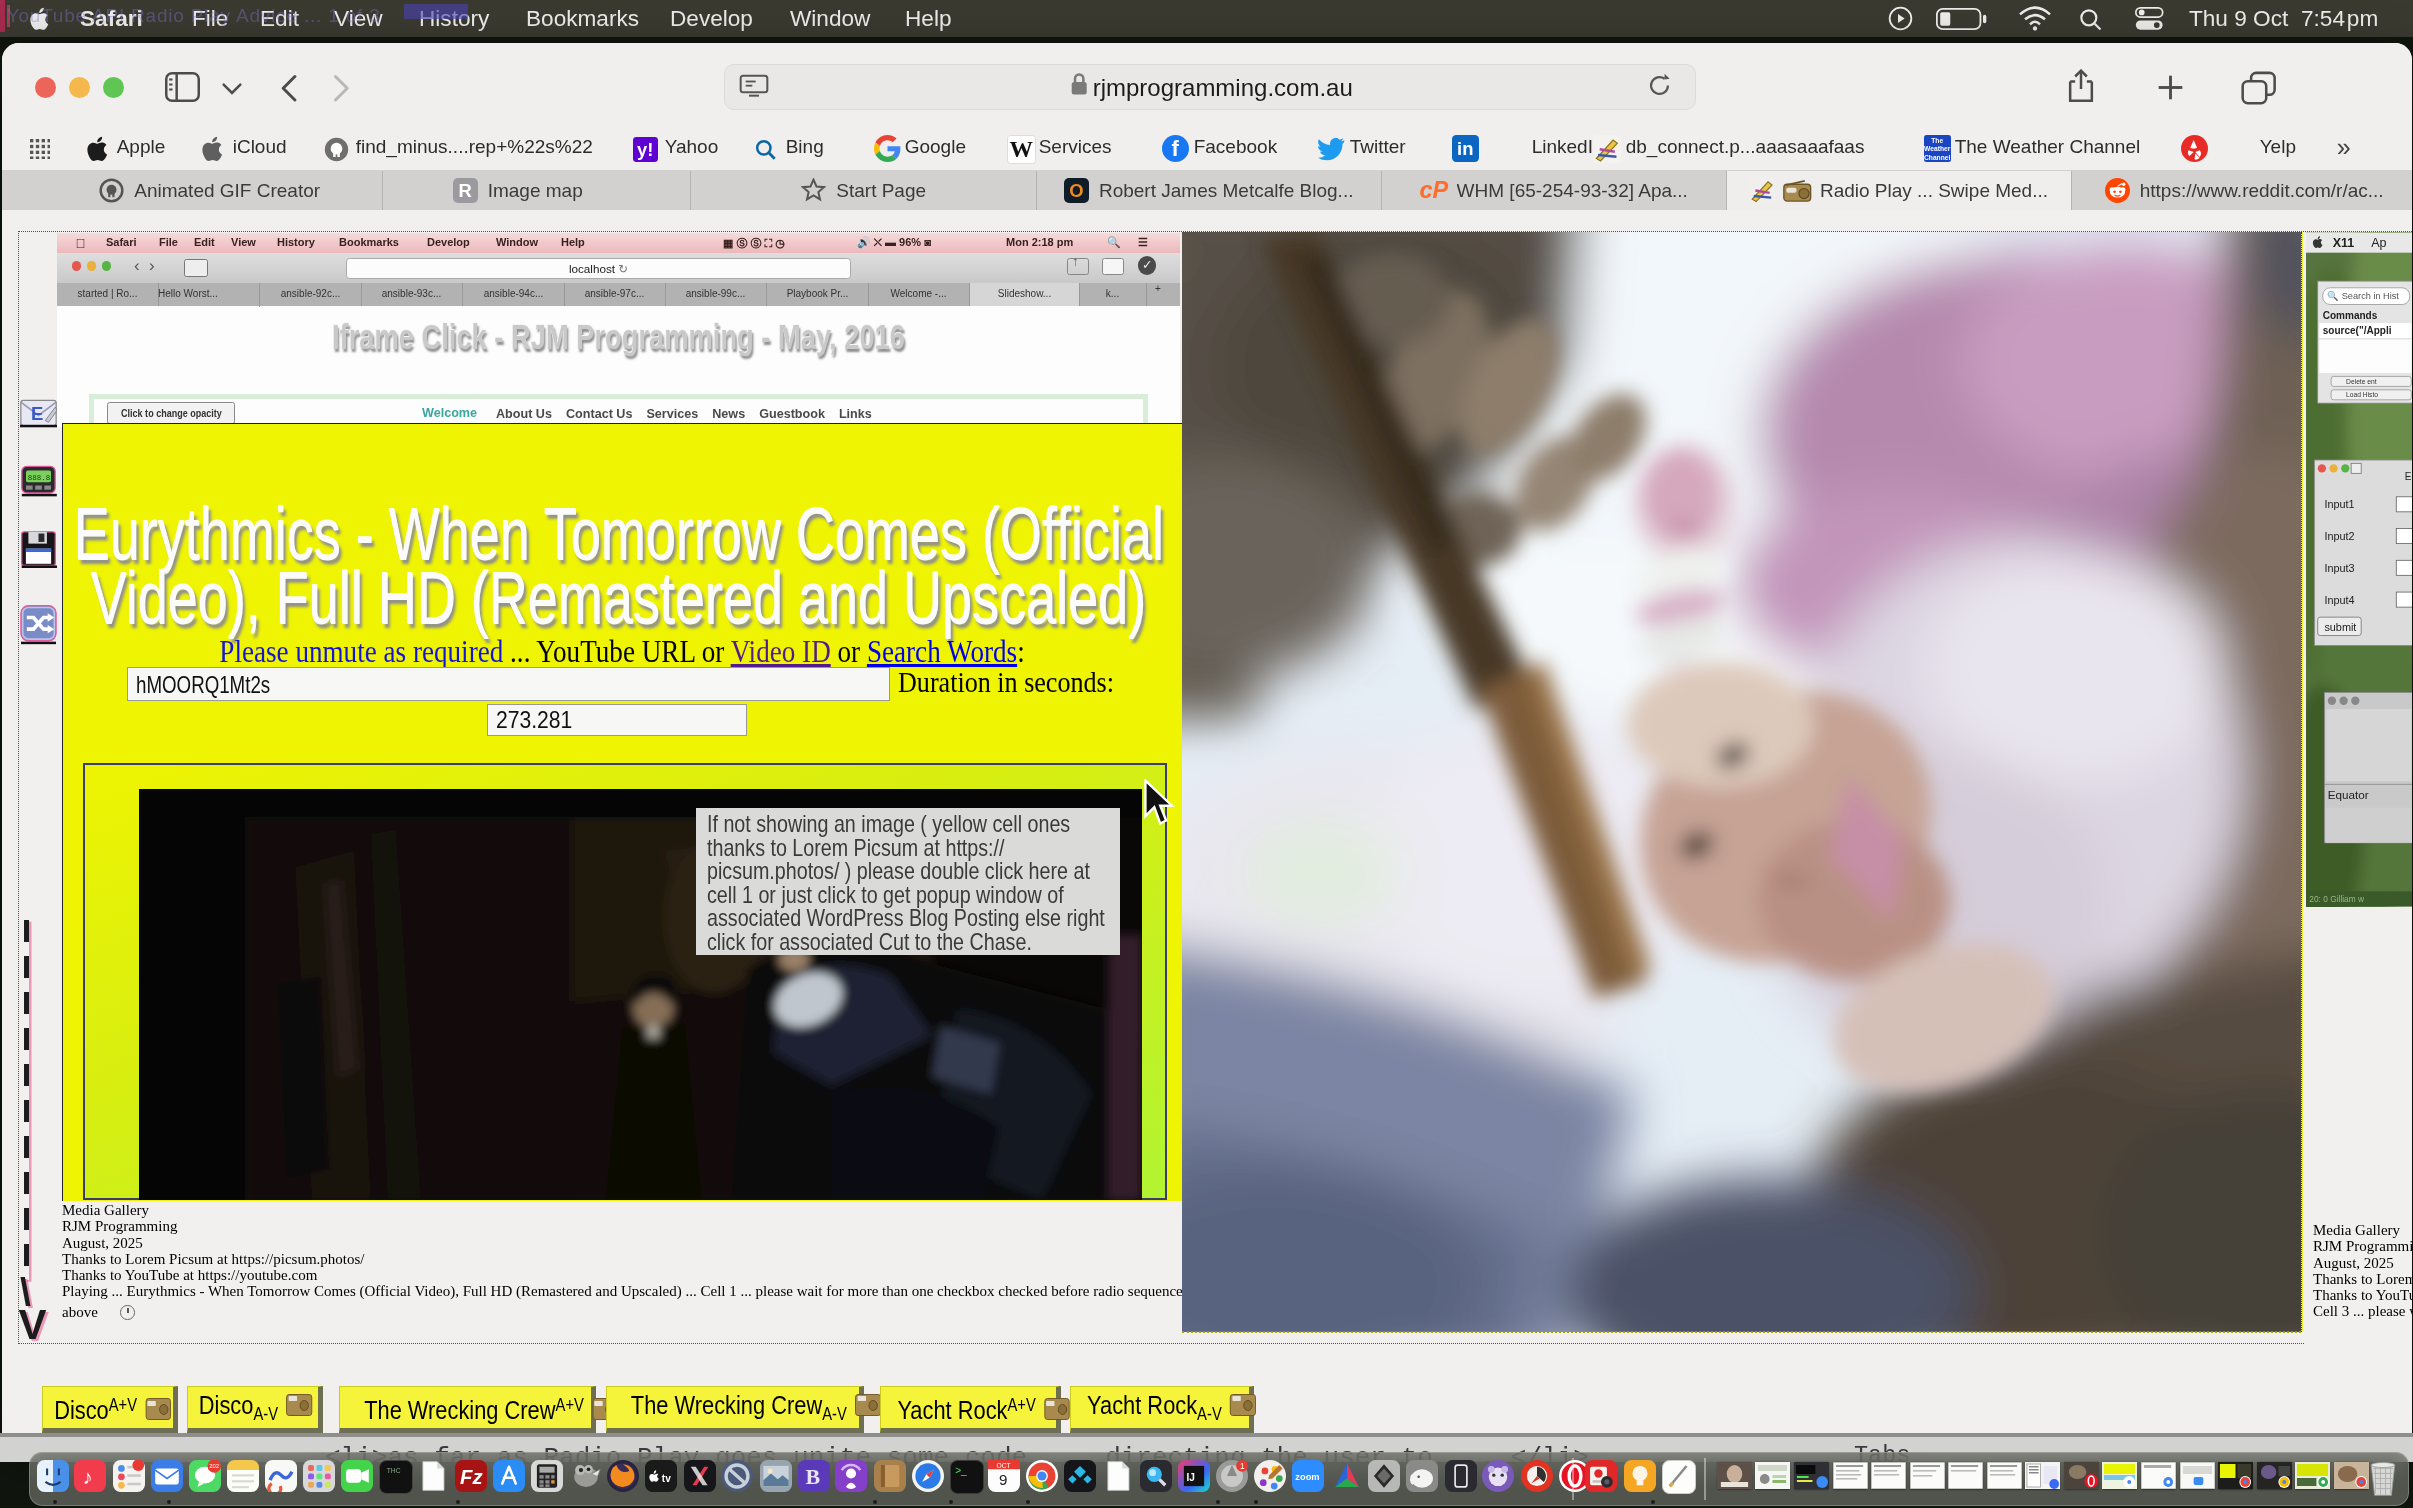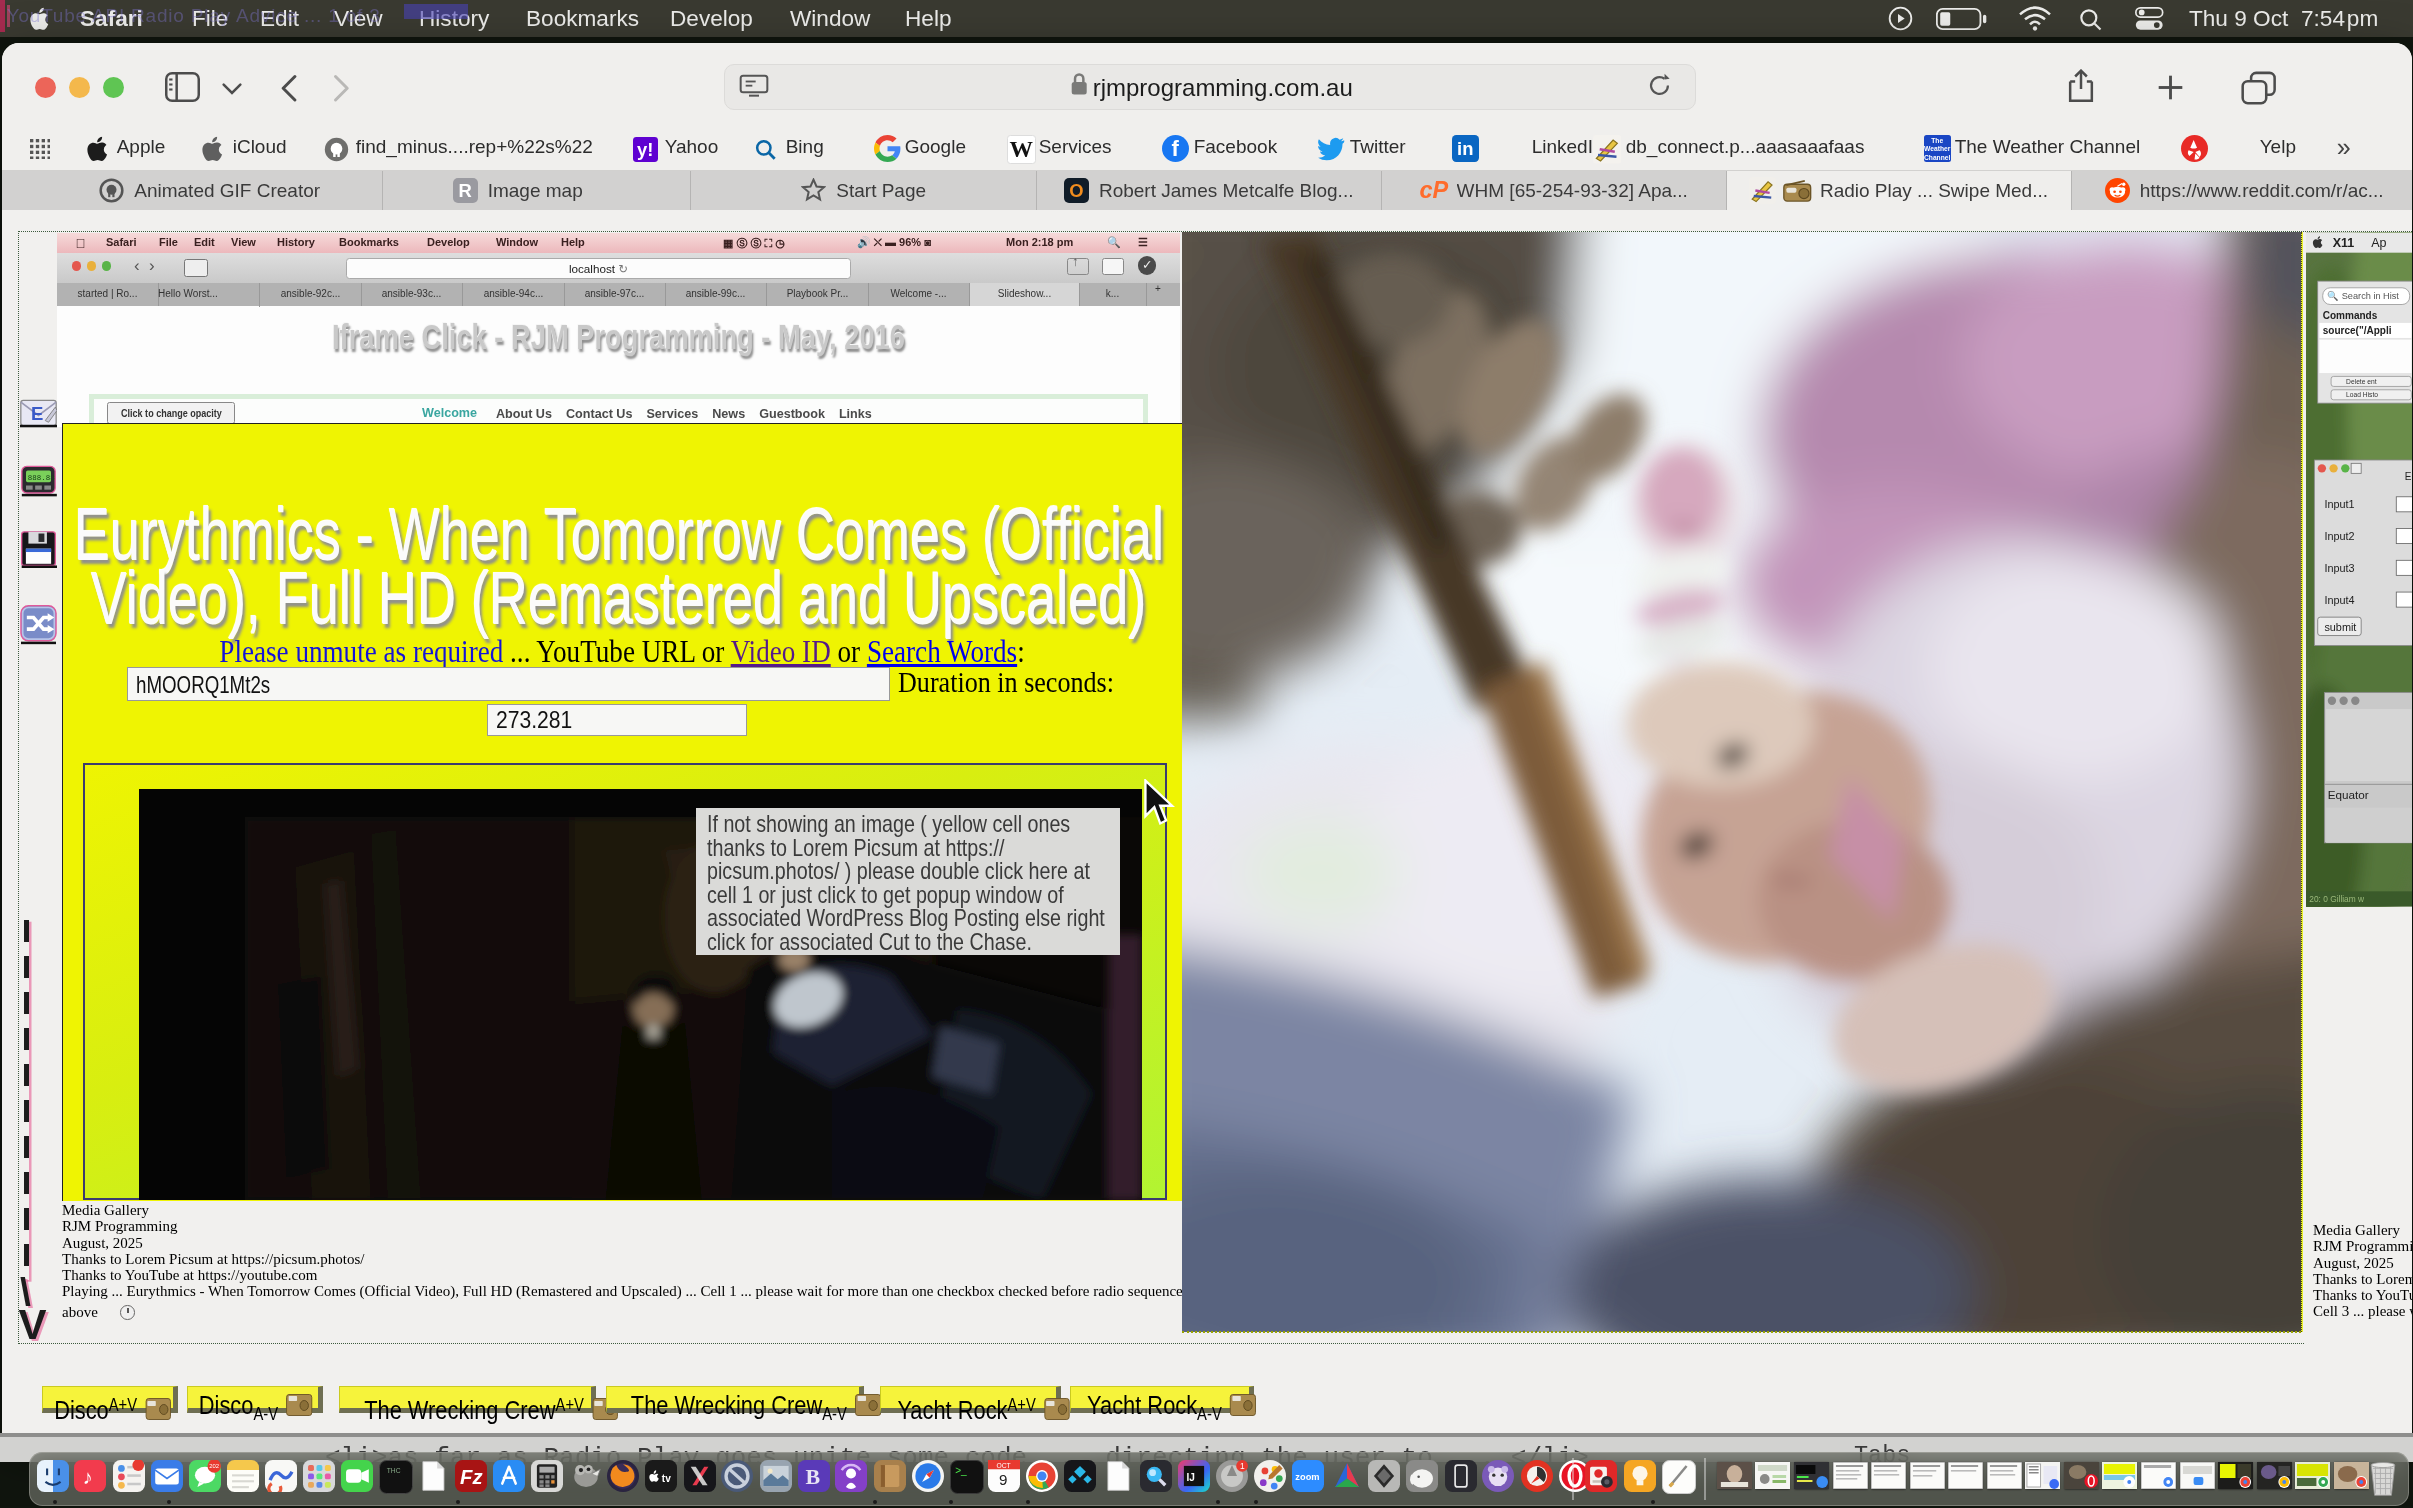--- a/index.html
+++ b/index.html
@@ -19,21 +19,21 @@
 #tabbar{position:absolute;left:1.7px;top:171px;width:2410px;height:39px;background:#d2d1d0;font-size:19px;color:#3a3a3a;}
 .tab{position:absolute;top:0;height:39px;border-right:0.8px solid #b5b4b3;display:flex;align-items:center;justify-content:center;white-space:nowrap;overflow:hidden;}
 
 #viewport{position:absolute;left:1.7px;top:210px;width:2410px;height:1226px;background:#f1f0ee;overflow:hidden;}
 
 #page{position:absolute;left:-1.7px;top:-210px;width:2413px;height:1508px;}
 .ser{font-family:"Liberation Serif",serif;}
 .mono{font-family:"Liberation Mono",monospace;}
 
 #btnrow{position:absolute;left:0;top:1386px;width:2413px;height:50px;}
-.ybtn{position:absolute;top:0;height:27px;background:#f6f33b;border:1.7px solid #caca20;border-right:5px solid #6e6e52;border-bottom:5.9px solid #6e6e52;box-sizing:border-box;font-size:26px;color:#000;text-align:center;line-height:37px;white-space:nowrap;}
+.ybtn{position:absolute;top:0;height:47px;background:#f6f33b;border:1.7px solid #caca20;border-right:5px solid #6e6e52;border-bottom:5.9px solid #6e6e52;box-sizing:border-box;font-size:26px;color:#000;text-align:center;line-height:37px;white-space:nowrap;}
 .bl{display:inline-block;transform:scaleX(0.84);transform-origin:50% 50%;white-space:nowrap;}
 .ybtn sup{font-size:17.6px;vertical-align:7.5px;}
 .ybtn sub{font-size:17.6px;vertical-align:-5.9px;}
 .ric{display:inline-block;width:28.5px;height:20px;margin-left:10px;background:#a98a4e;border:1.3px solid #6b5426;border-radius:3.4px;position:relative;top:1.7px;}
 .ric:before{content:"";position:absolute;left:1.7px;top:1.7px;width:10px;height:5px;background:#e8e4da;border-radius:0.8px;}
 .ric:after{content:"";position:absolute;right:2.5px;top:5px;width:9.2px;height:9.2px;background:#8a6f38;border:0.8px solid #5d481f;border-radius:50%;}
 
 #strip{position:absolute;left:0;top:1433px;width:2413px;height:29px;background:#d2d2d0;border-top:4.2px solid #8e8e8c;box-sizing:border-box;overflow:hidden;}
 
 #dock{position:absolute;left:29px;top:1452px;width:2378px;height:52px;background:rgba(112,115,106,0.68);backdrop-filter:blur(13.4px);border:0.8px solid rgba(200,200,195,0.35);border-radius:13.4px;}

